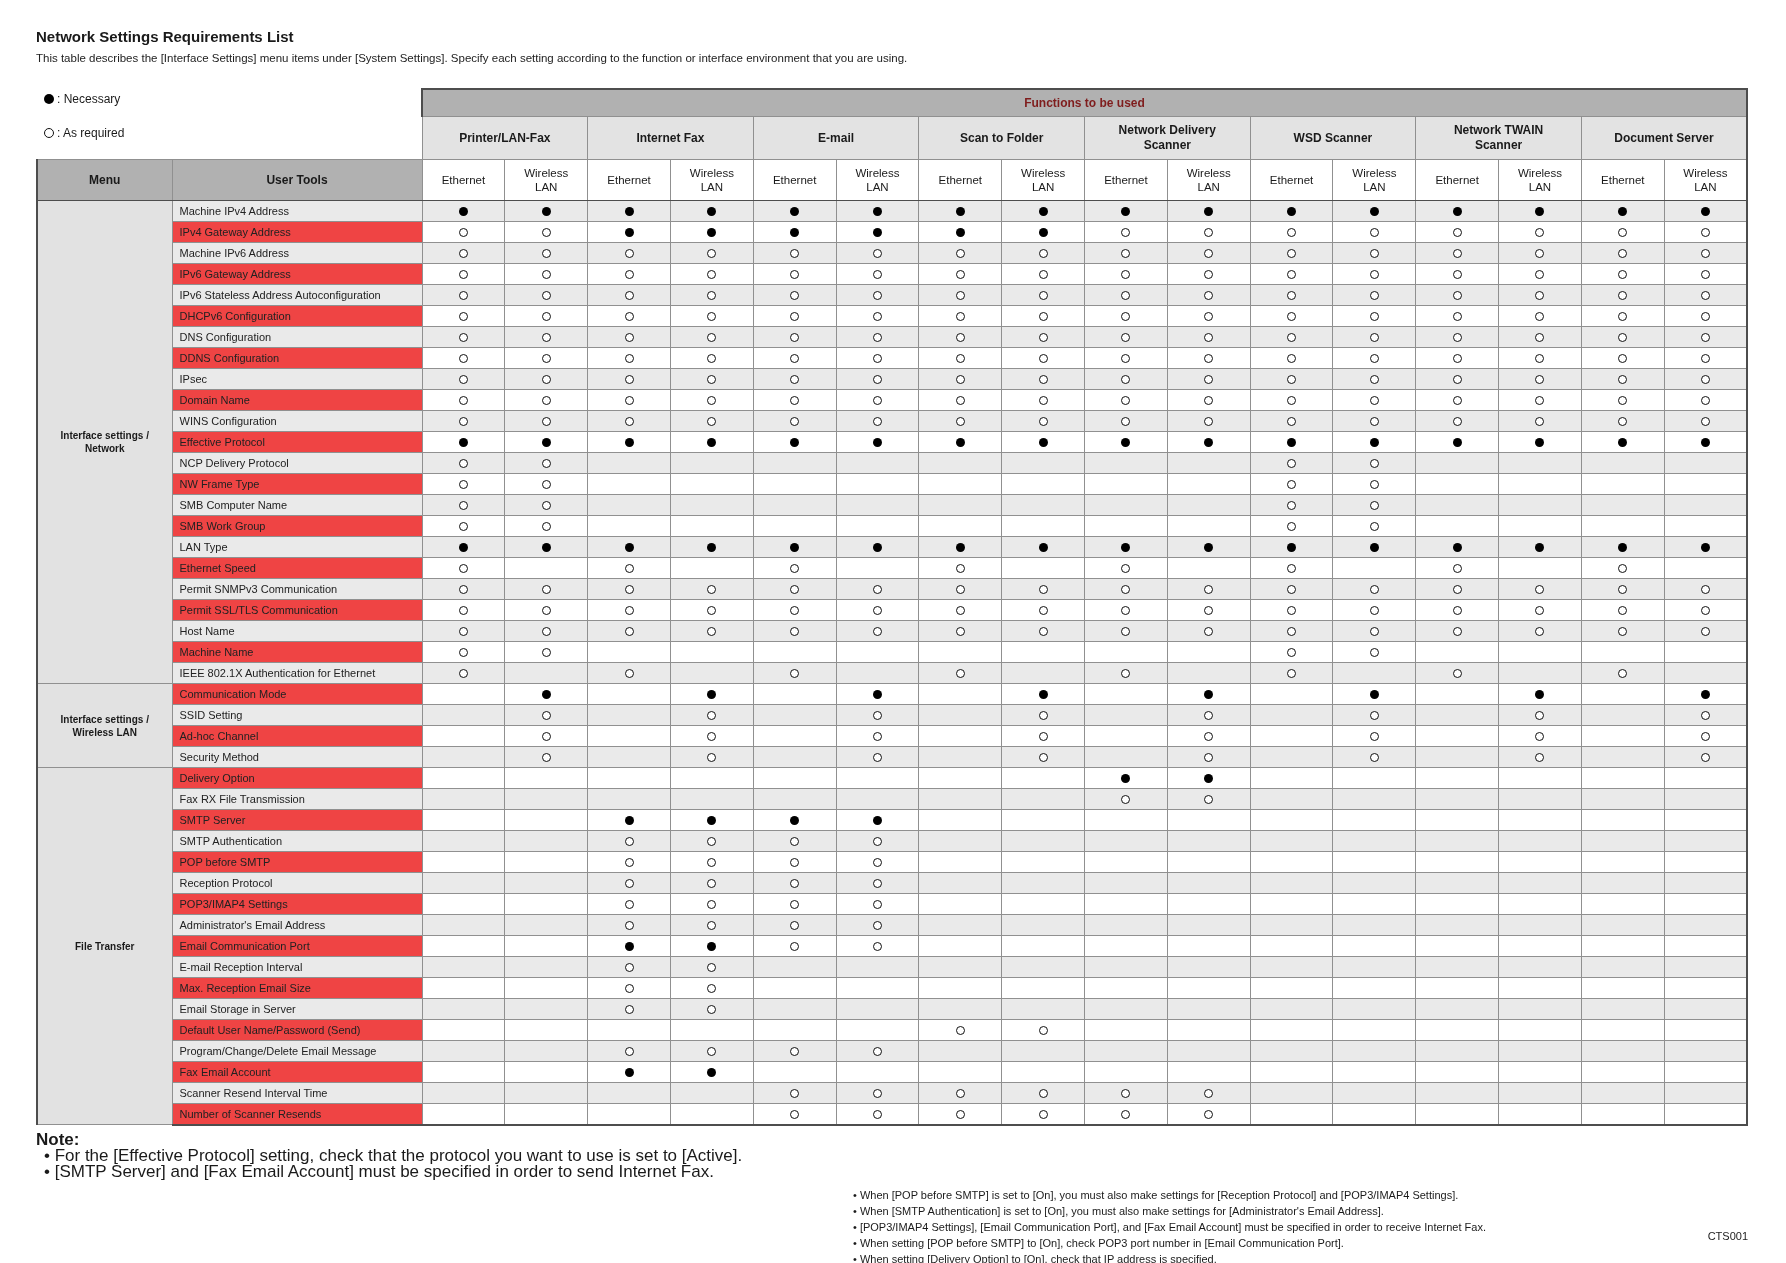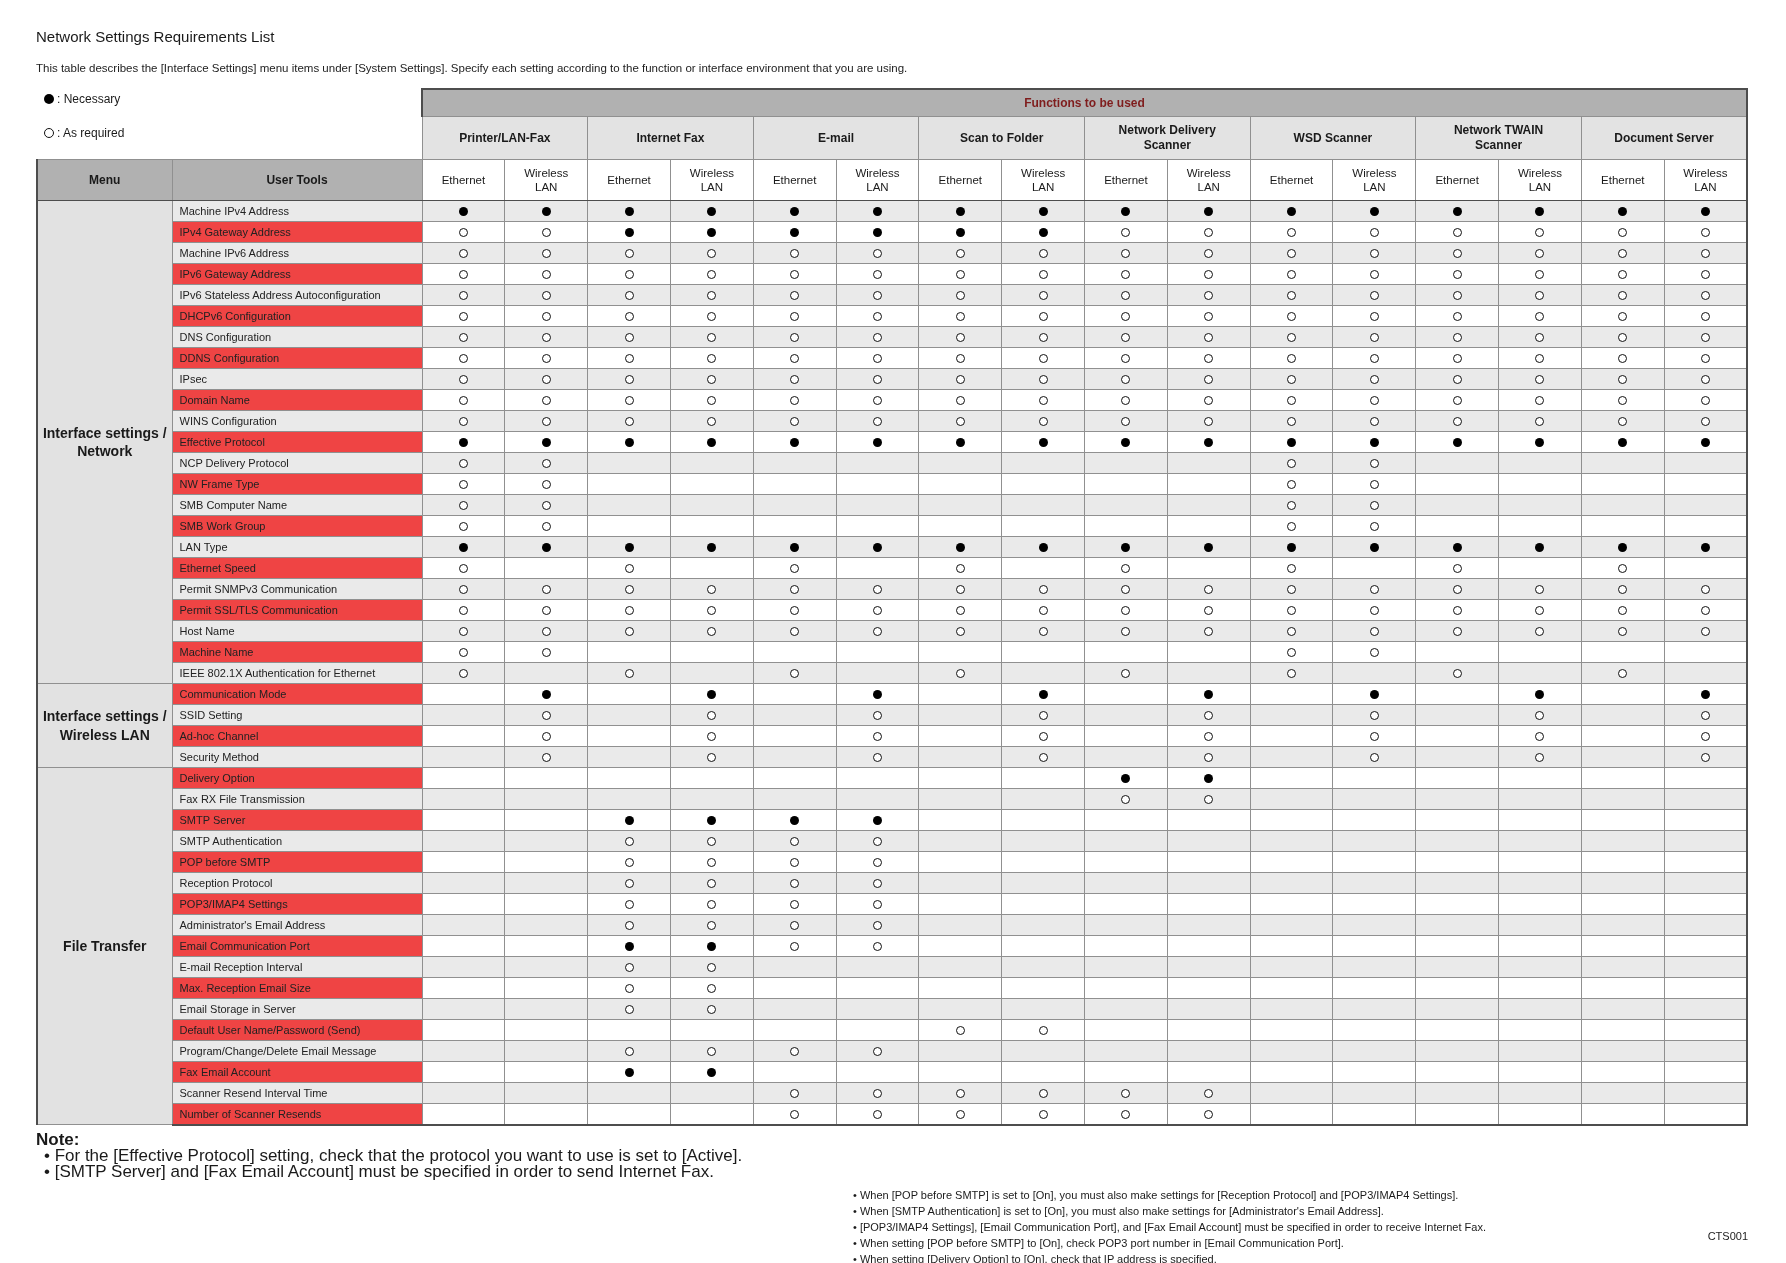--- a/index.html
+++ b/index.html
@@ -1,18 +1,18 @@
 <!DOCTYPE html>
 <html><head>
 <meta charset="utf-8">
 <style>
   html,body{margin:0;padding:0;background:#fff;}
   body{width:1786px;height:1263px;position:relative;font-family:"Liberation Sans",sans-serif;color:#1a1a1a;overflow:hidden;}
-  .title{position:absolute;left:36px;top:28px;font-size:15px;font-weight:normal;}
-  .desc{position:absolute;left:36px;top:62px;font-size:11.5px;color:#222;}
+  .title{position:absolute;left:36px;top:28px;font-size:15px;font-weight:bold;}
+  .desc{position:absolute;left:36px;top:52px;font-size:11.5px;color:#222;}
   .legend{position:absolute;left:44px;font-size:12px;display:flex;align-items:center;gap:1px;}
   .legend.l1{top:92px;}
   .legend.l2{top:126px;}
   .dF{display:inline-block;width:9px;height:9px;border-radius:50%;background:#000;vertical-align:middle;}
   .dA{display:inline-block;width:9px;height:9px;border-radius:50%;background:#fff;border:1.4px solid #111;box-sizing:border-box;vertical-align:middle;}
   .legend .dF,.legend .dA{width:10px;height:10px;margin-right:2px;}
   table.req{position:absolute;left:36px;top:88px;width:1712px;border-collapse:collapse;table-layout:fixed;}
   col.c-menu{width:135px;} col.c-ut{width:250px;}
   th,td{padding:0;border:1px solid #909090;font-weight:normal;}
   .void{border-left:hidden;border-top:hidden;background:transparent;}
@@ -21,21 +21,21 @@
   .grp{background:#e3e3e3;font-size:12px;font-weight:bold;text-align:center;height:42px;white-space:pre-line;line-height:1.25;border-left:1.6px solid #4d4d4d;}
   .grp.last{border-right:2px solid #4d4d4d;margin-top:40px;}
   .colhdr{background:#b1b1b1;font-size:12px;font-weight:bold;text-align:center;height:40px;
           border-top:1.6px solid #4d4d4d;border-bottom:1.6px solid #4d4d4d;}
   .colhdr.first{border-left:2px solid #4d4d4d;}
   .sub{background:#fff;font-size:11.5px;text-align:center;white-space:pre-line;line-height:1.25;border-bottom:1.6px solid #4d4d4d;}
   .sub.gs{border-left:1.6px solid #4d4d4d;}
   .sub.last{border-right:2px solid #4d4d4d;}
   tbody tr{height:21px;}
   tbody td{vertical-align:middle;}
-  td.sec{background:#e2e2e2;font-size:14px;font-weight:bold;text-align:center;white-space:pre-line;line-height:1.3;border-left:2px solid #4d4d4d;}
+  td.sec{background:#e2e2e2;font-size:10px;font-weight:bold;text-align:center;white-space:pre-line;line-height:1.3;border-left:2px solid #4d4d4d;}
   td.lbl{font-size:11px;text-align:left;padding-left:7px;background:#ef4444;color:#222;}
   td.c{text-align:center;background:#fff;}
   td.c.gs{border-left:1.6px solid #4d4d4d;}
   td.c.last{border-right:2px solid #4d4d4d;}
   tbody tr:nth-child(odd) td.lbl,tbody tr:nth-child(odd) td.c{background:#eaeaea;}
   tbody tr.sec-start td{border-top:1.6px solid #4d4d4d;}
   tbody tr.last-row td{border-bottom:2px solid #4d4d4d;margin-left:13px;}
   .notes-left{position:absolute;left:36px;top:1132px;width:748px;font-size:17px;line-height:15px;text-align:justify;}
   .notes-right{position:absolute;left:845px;top:1188px;width:905px;font-size:11px;line-height:15px;}
   .note-head{font-weight:bold;margin-bottom:1px;}

